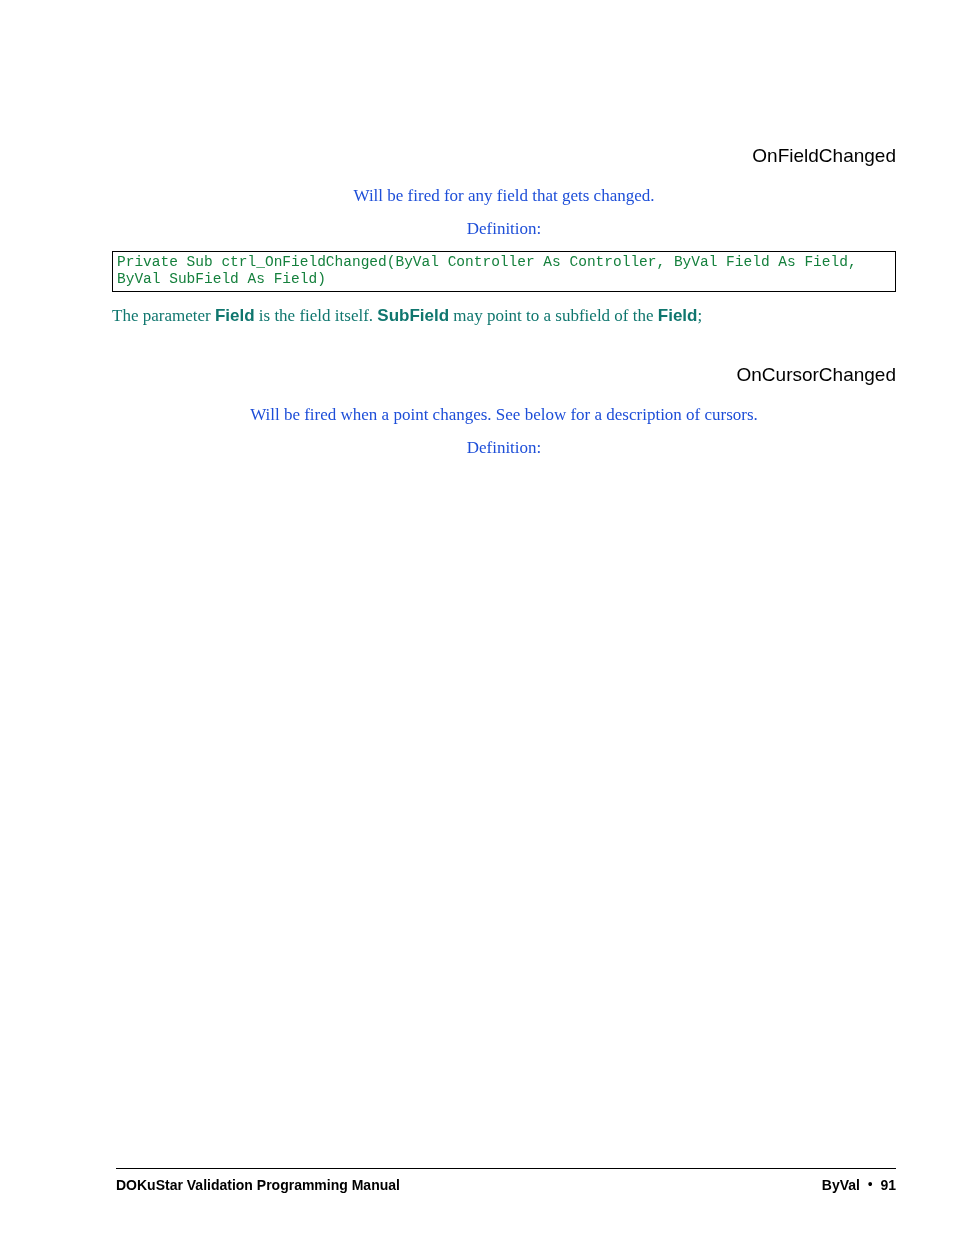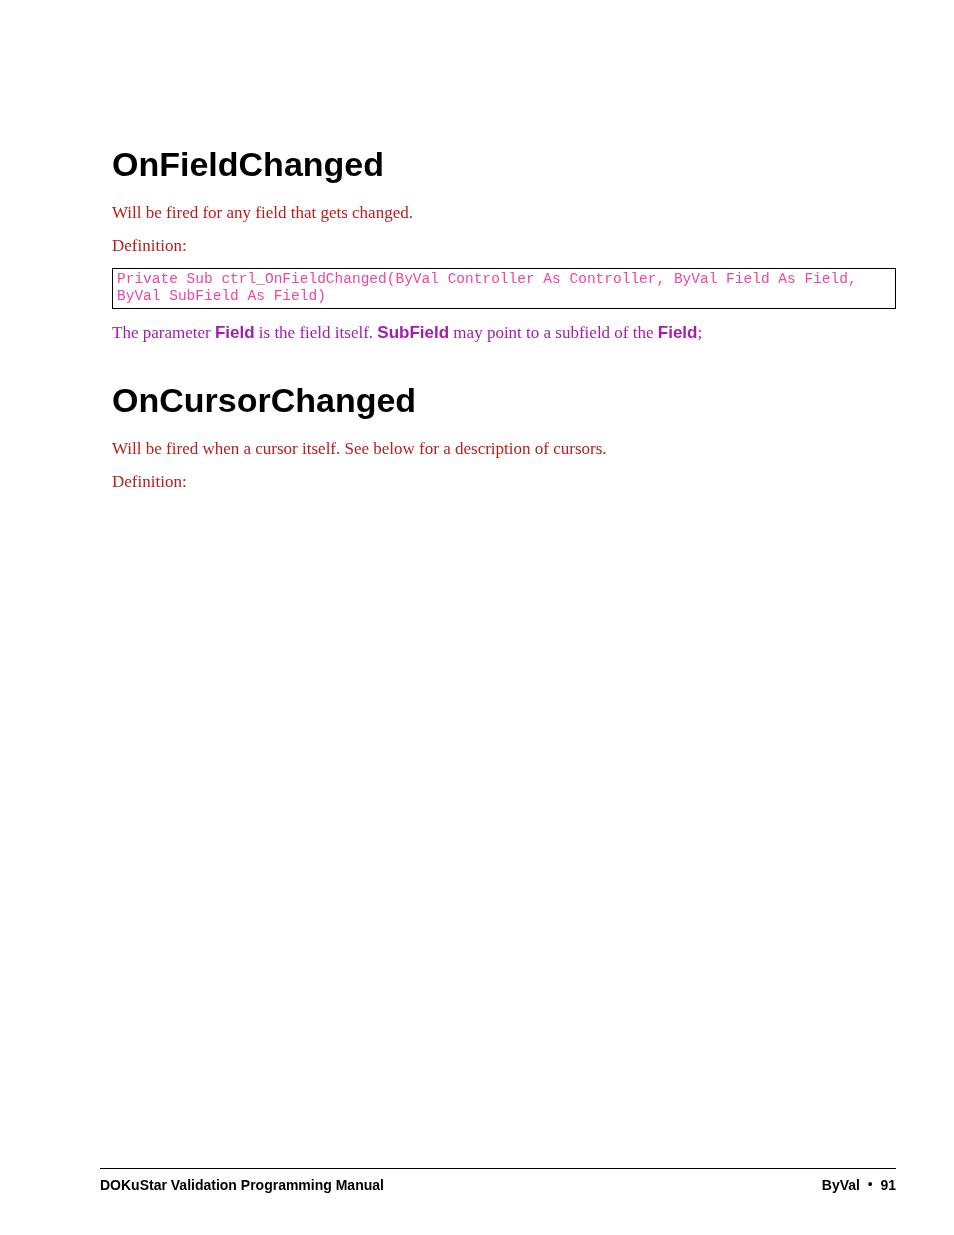--- a/index.html
+++ b/index.html
@@ -8,55 +8,57 @@
     height: 1235px;
     background: #fff;
     font-family: "Times New Roman", Times, serif;
     position: relative;
   }
   .page {
     padding: 145px 58px 0 112px;
   }
   h2.section-heading {
     font-family: Arial, Helvetica, sans-serif;
-    font-weight: bold;
-    font-size: 34px;
+    font-weight: normal;
+    font-size: 19px;
     color: #000;
     margin-bottom: 18px;
+    text-align: right;
   }
   p.body-text {
     font-size: 17px;
-    color: #b91c1c;
+    color: #1d4ed8;
     line-height: 1.35;
     margin-bottom: 10px;
+    text-align: center;
   }
   .code-box {
     border: 1px solid #000;
     font-family: "Courier New", Courier, monospace;
     font-size: 14.5px;
     line-height: 1.2;
     padding: 2px 4px;
-    color: #ec4899;
+    color: #15803d;
     white-space: pre-wrap;
     word-break: break-word;
     margin-bottom: 14px;
   }
   .param-line {
     font-size: 17px;
-    color: #a21caf;
+    color: #0f766e;
     margin-bottom: 38px;
   }
   .param-line .bold-sans {
     font-family: Arial, Helvetica, sans-serif;
     font-weight: bold;
   }
   .section2 { margin-top: 36px; }
   .footer {
     position: absolute;
-    left: 100px;
+    left: 116px;
     right: 58px;
     bottom: 42px;
   }
   .footer-rule {
     border: none;
     border-top: 1px solid #000;
     margin-bottom: 8px;
   }
   .footer-row {
     display: flex;
@@ -81,21 +83,21 @@
     <p class="body-text">Will be fired for any field that gets changed.</p>
     <p class="body-text">Definition:</p>
     <div class="code-box">Private Sub ctrl_OnFieldChanged(ByVal Controller As Controller, ByVal Field As Field, ByVal SubField As Field)</div>
     <p class="param-line">
       <span>The parameter </span><span class="bold-sans">Field</span><span> is the field itself. </span><span class="bold-sans">SubField</span><span> may point to a subfield of the </span><span class="bold-sans">Field</span><span>;</span>
     </p>
   </section>
 
   <section class="section2">
     <h2 class="section-heading">OnCursorChanged</h2>
-    <p class="body-text">Will be fired when a cursor itself. See below for a description of cursors.</p>
+    <p class="body-text">Will be fired when a point changes. See below for a description of cursors.</p>
     <p class="body-text" style="margin-bottom:2px">Definition:</p>
   </section>
 
 </div>
 
 <div class="footer">
   <hr class="footer-rule">
   <div class="footer-row">
     <span>DOKuStar Validation Programming Manual</span>
     <span>

